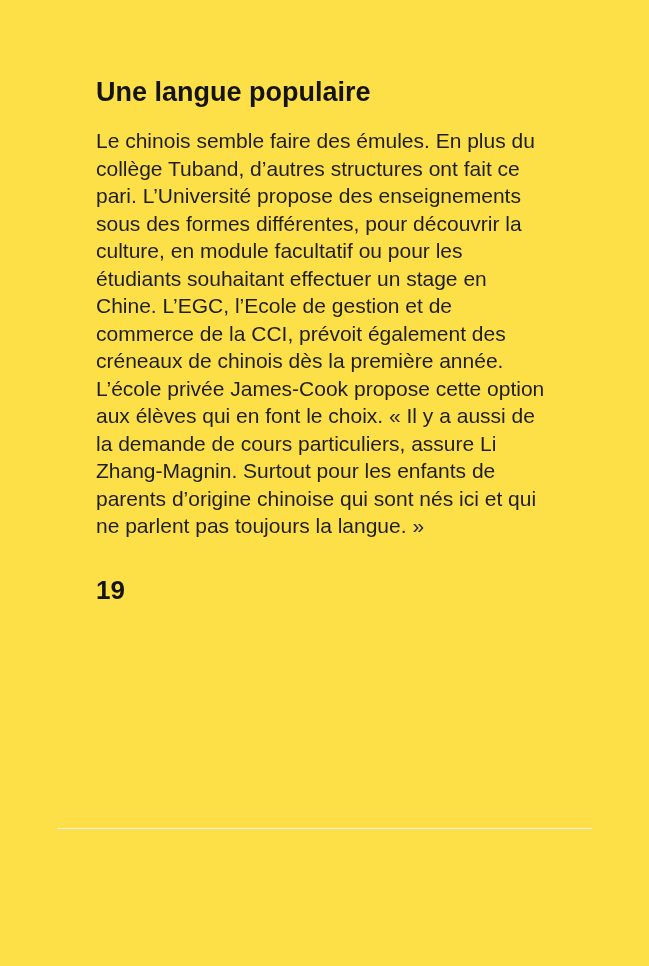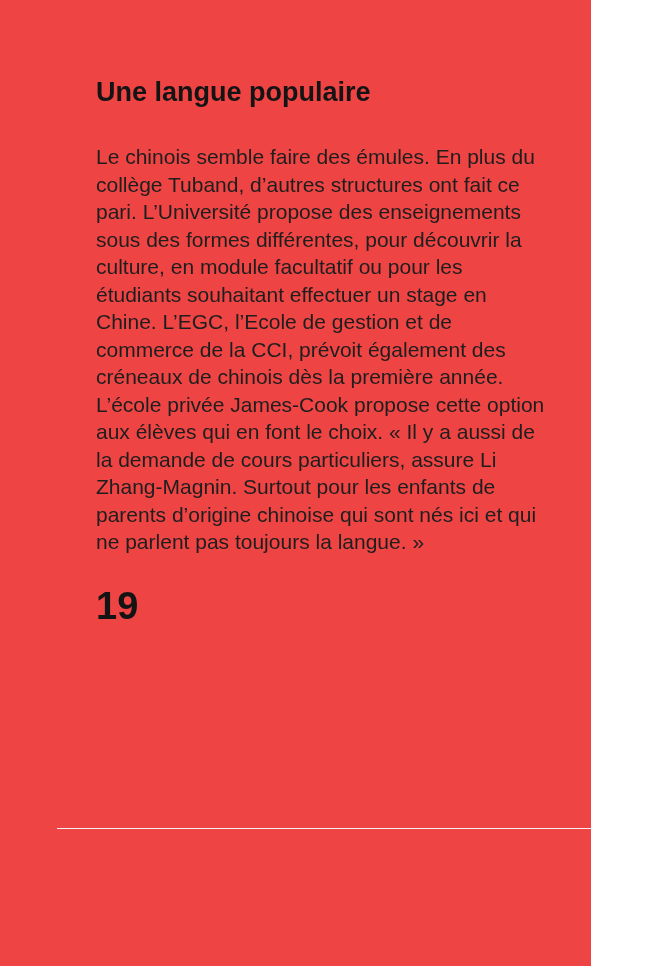--- a/index.html
+++ b/index.html
@@ -7,47 +7,47 @@
     width: 649px;
     height: 966px;
     background: #ffffff;
     font-family: "Liberation Sans", sans-serif;
     color: #1b1b1b;
     overflow: hidden;
     position: relative;
   }
   .page {
     position: relative;
-    width: 591px;
+    width: 649px;
     height: 966px;
-    background: #ef4444;
+    background: #fde047;
   }
   .content {
     position: absolute;
     left: 96px;
     top: 0;
     width: 505px;
   }
   .article-title {
     margin-top: 77px;
     font-size: 27px;
     line-height: 30px;
     font-weight: bold;
     color: #141414;
   }
   .body-paragraph {
     white-space: pre-line;
     font-size: 21px;
     line-height: 27.5px;
     color: #1e1e1e;
   }
-  .para-1 { margin-top: 36px; }
+  .para-1 { margin-top: 20px; }
   .stat-number {
     margin-top: 30px;
-    font-size: 38px;
+    font-size: 26px;
     line-height: 40px;
     font-weight: bold;
     color: #141414;
   }
   .para-2 { margin-top: 29px; }
   .divider {
     position: absolute;
     left: 57px;
     top: 828px;
     width: 535px;

